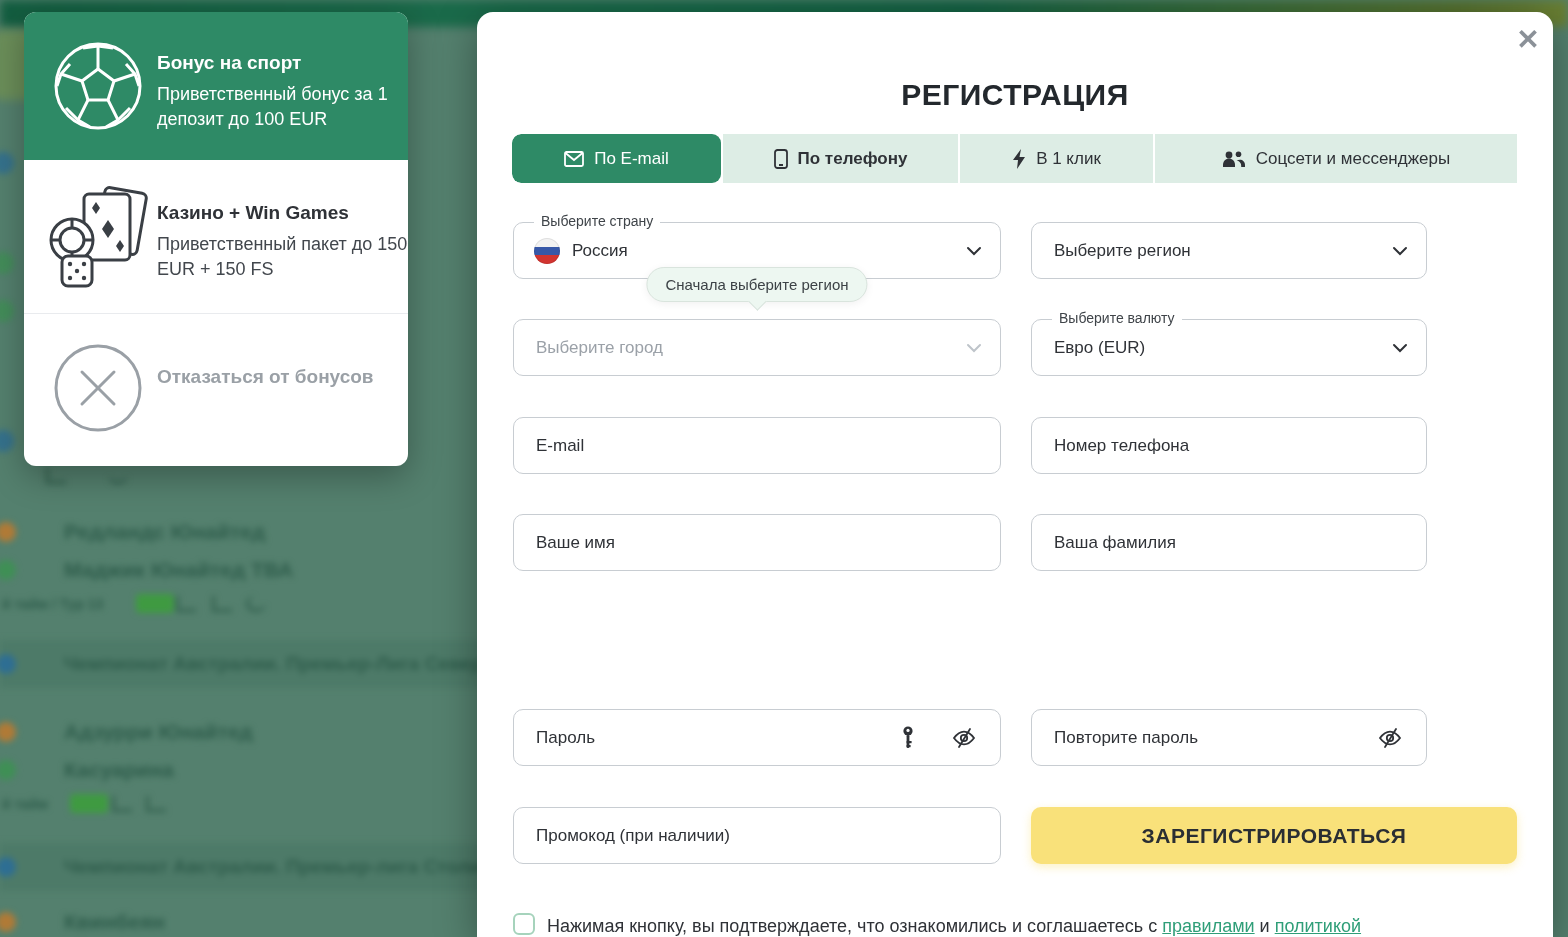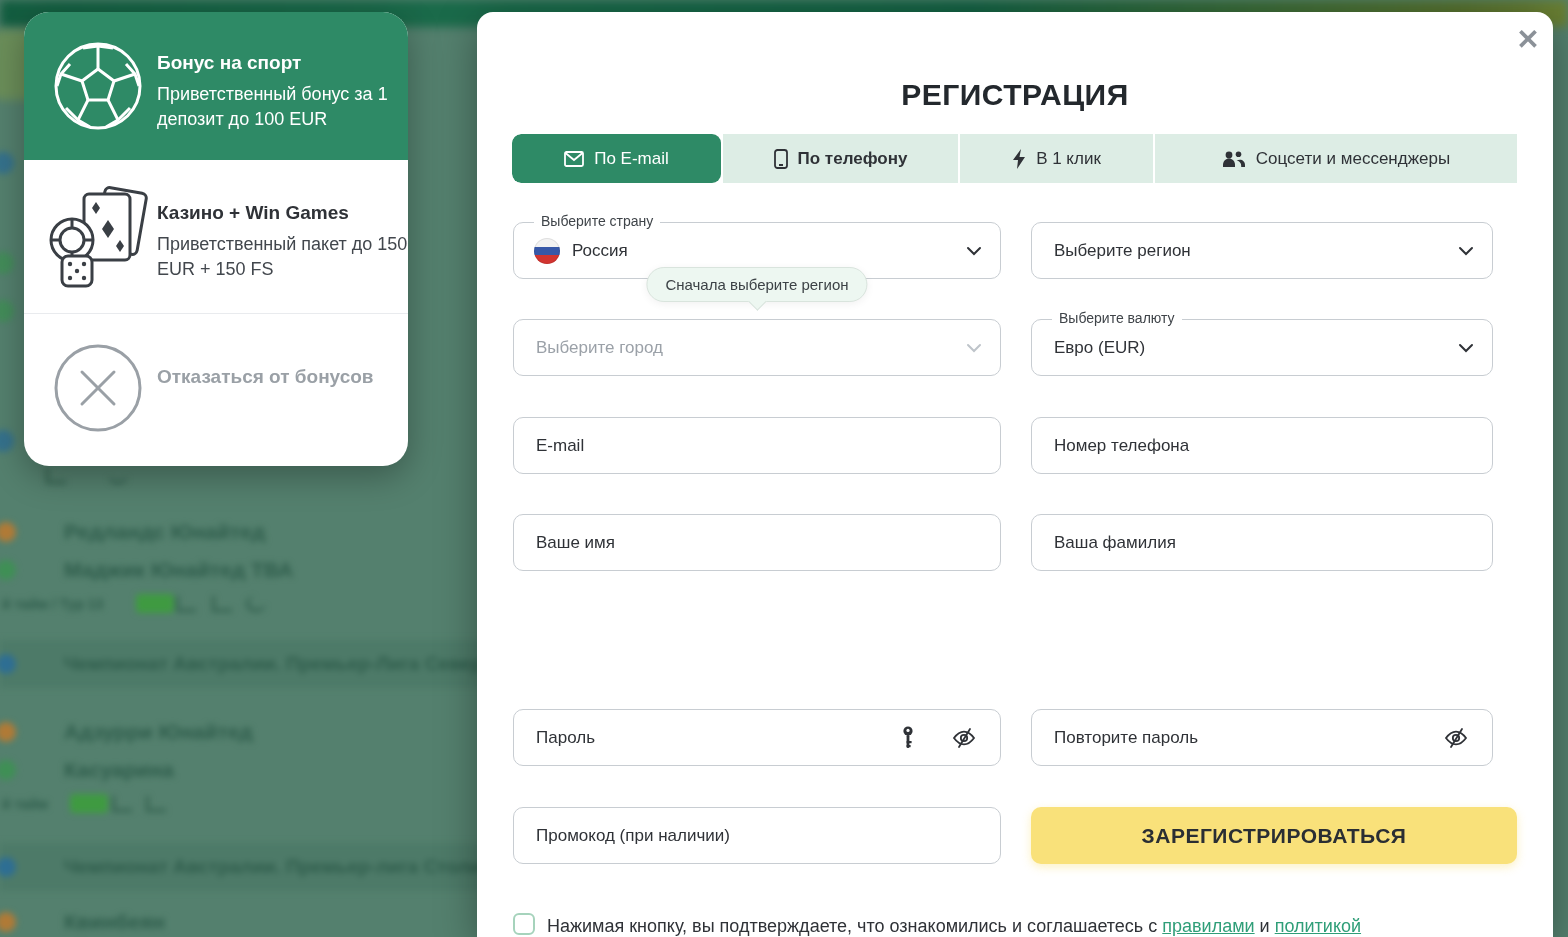--- a/index.html
+++ b/index.html
@@ -18,21 +18,21 @@
   .bg-text{position:absolute;color:#2E5C4B;font-weight:700;white-space:nowrap;}
   .bg-team{font-size:21px;}
   .bg-league{font-size:19px;}
   .bg-meta{font-size:14px;color:#2E5C4B;font-weight:700;}
   .bg-badge{position:absolute;width:38px;height:19px;border-radius:4px;background:#3F9A41;}
   .bg-ic{position:absolute;width:20px;height:16px;border:3px solid #2E5C4B;border-top:none;border-right:none;opacity:.85;}
   .bg-circle{position:absolute;width:20px;height:20px;border-radius:50%;}
 
   
   .bonus-panel{position:absolute;left:24px;top:12px;width:384px;height:454px;background:#fff;
-    border-radius:25px;box-shadow:0 10px 34px rgba(0,0,0,.30);overflow:hidden;z-index:5;}
+    border-radius:12px;box-shadow:0 10px 34px rgba(0,0,0,.30);overflow:hidden;z-index:5;}
   .bonus-card{position:relative;width:100%;height:148px;cursor:pointer;}
   .bonus-card.c2{height:153px;}
   .bonus-card.c3{height:153px;border-top:1px solid #E9EBEE;}
   .bonus-card.active{background:#2E8A66;}
   .bonus-icon{position:absolute;left:28px;top:28px;width:92px;height:92px;}
   .bonus-card.c2 .bonus-icon{top:24px;left:24px;width:100px;height:104px;}
   .bonus-card.c3 .bonus-icon{top:28px;}
   .bonus-title{position:absolute;left:133px;top:40px;font-size:19px;font-weight:700;color:#fff;}
   .bonus-desc{position:absolute;left:133px;top:70px;width:290px;font-size:18px;line-height:25px;color:#fff;}
   .bonus-card.c2 .bonus-title{color:#2F3237;top:42px;}
@@ -51,21 +51,21 @@
   .tabs{position:absolute;left:35px;top:122px;width:1077px;height:49px;display:flex;gap:2px;
     border-radius:9px;overflow:hidden;}
   .tab{display:flex;align-items:center;justify-content:center;gap:10px;height:49px;
     background:#DDEDE5;color:#2F3237;font-size:17px;cursor:pointer;border:none;}
   .tab.active{background:#2E8A66;color:#fff;border-radius:9px;}
   .tab svg{flex:0 0 auto;}
   .t1{width:209px;} .t2{width:235px;font-weight:bold;} .t3{width:193px;} .t4{width:362px;}
 
   .field{position:absolute;height:57px;background:#fff;border:1px solid #C8CDD2;border-radius:10px;}
   .col-l{left:36px;width:488px;}
-  .col-r{left:554px;width:462px;}
+  .col-r{left:554px;width:396px;}
   .full{left:36px;width:1004px;}
   .field input{position:absolute;left:22px;top:0;height:100%;width:calc(100% - 60px);border:none;outline:none;
     font-size:17px;color:#2F3237;background:transparent;padding:0;}
   .field input::placeholder{color:#2F3237;opacity:1;}
   .sel-value{position:absolute;left:22px;top:50%;transform:translateY(-50%);font-size:17px;color:#2F3237;white-space:nowrap;}
   .sel-value.gray{color:#9BA1A8;text-align:right;}
   .sel-value.withflag{left:58px;}
   .chev{position:absolute;right:18px;top:50%;transform:translateY(-50%);}
   .notch{position:absolute;left:20px;top:-10px;background:#fff;padding:0 7px;font-size:14px;color:#3F4449;white-space:nowrap;}
   .flag{position:absolute;left:20px;top:50%;transform:translateY(-50%);width:26px;height:26px;border-radius:50%;

